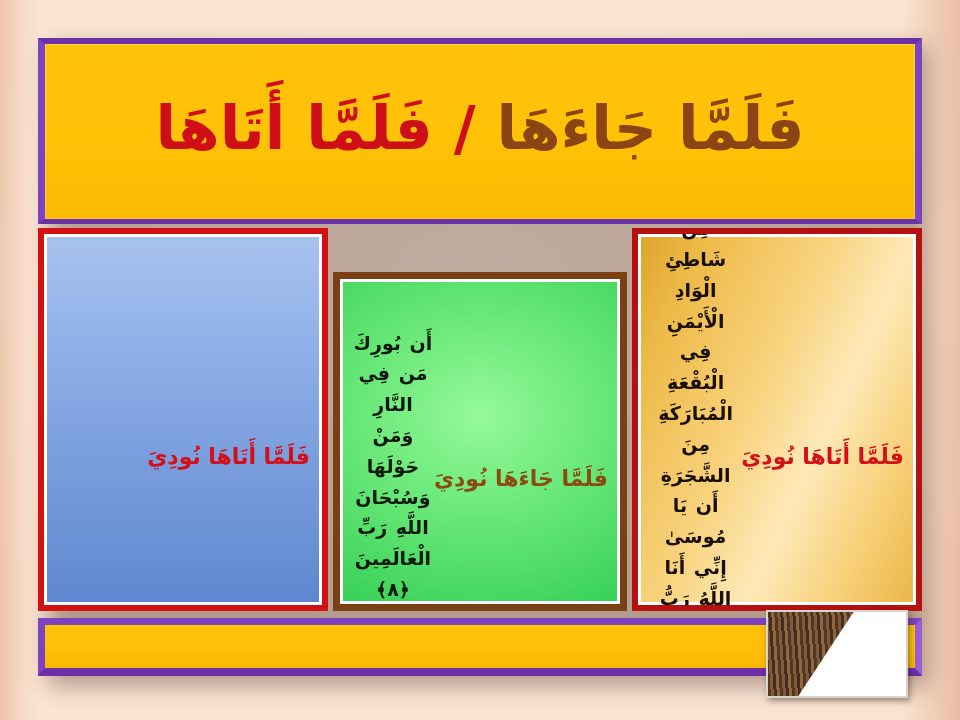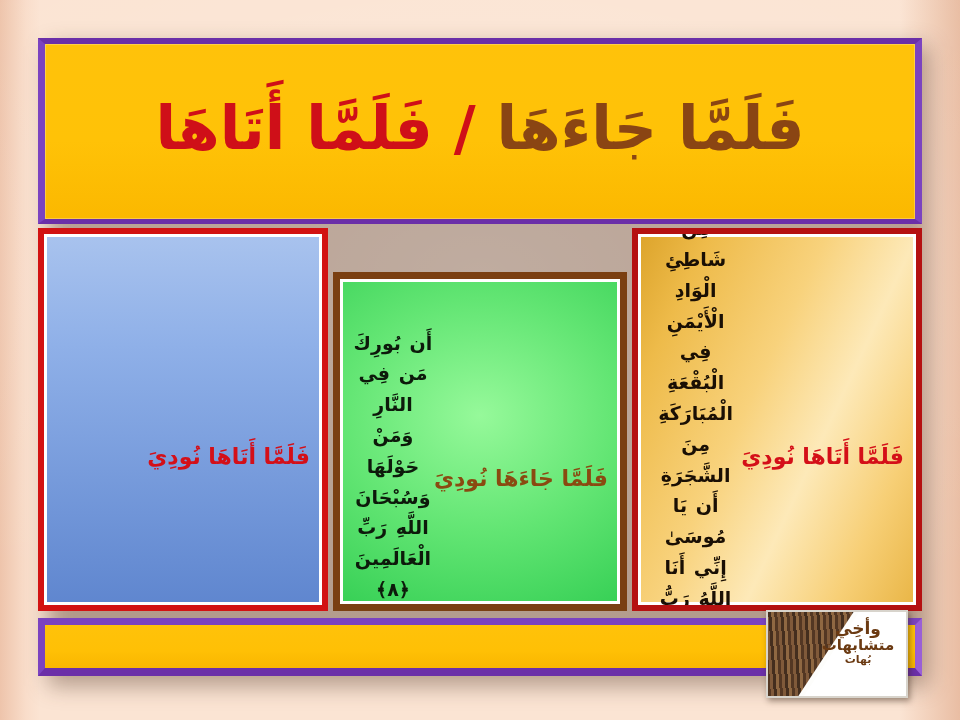--- a/index.html
+++ b/index.html
@@ -248,21 +248,16 @@
         </div>
       </div>
 
     </div>
 
     <div class="bottom-bar"></div>
 
     <div class="logo">
       <div class="logo-tex"></div>
       <div class="logo-white"></div>
-      <div class="logo-calli">
-        <span class="logo-l1">وأخِي</span>
-        <span class="logo-l2">متشابهات</span>
-        <span class="logo-l3">بُهات</span>
-      </div>
     </div>
 
   </div>
 </div>
 
 </body></html>

